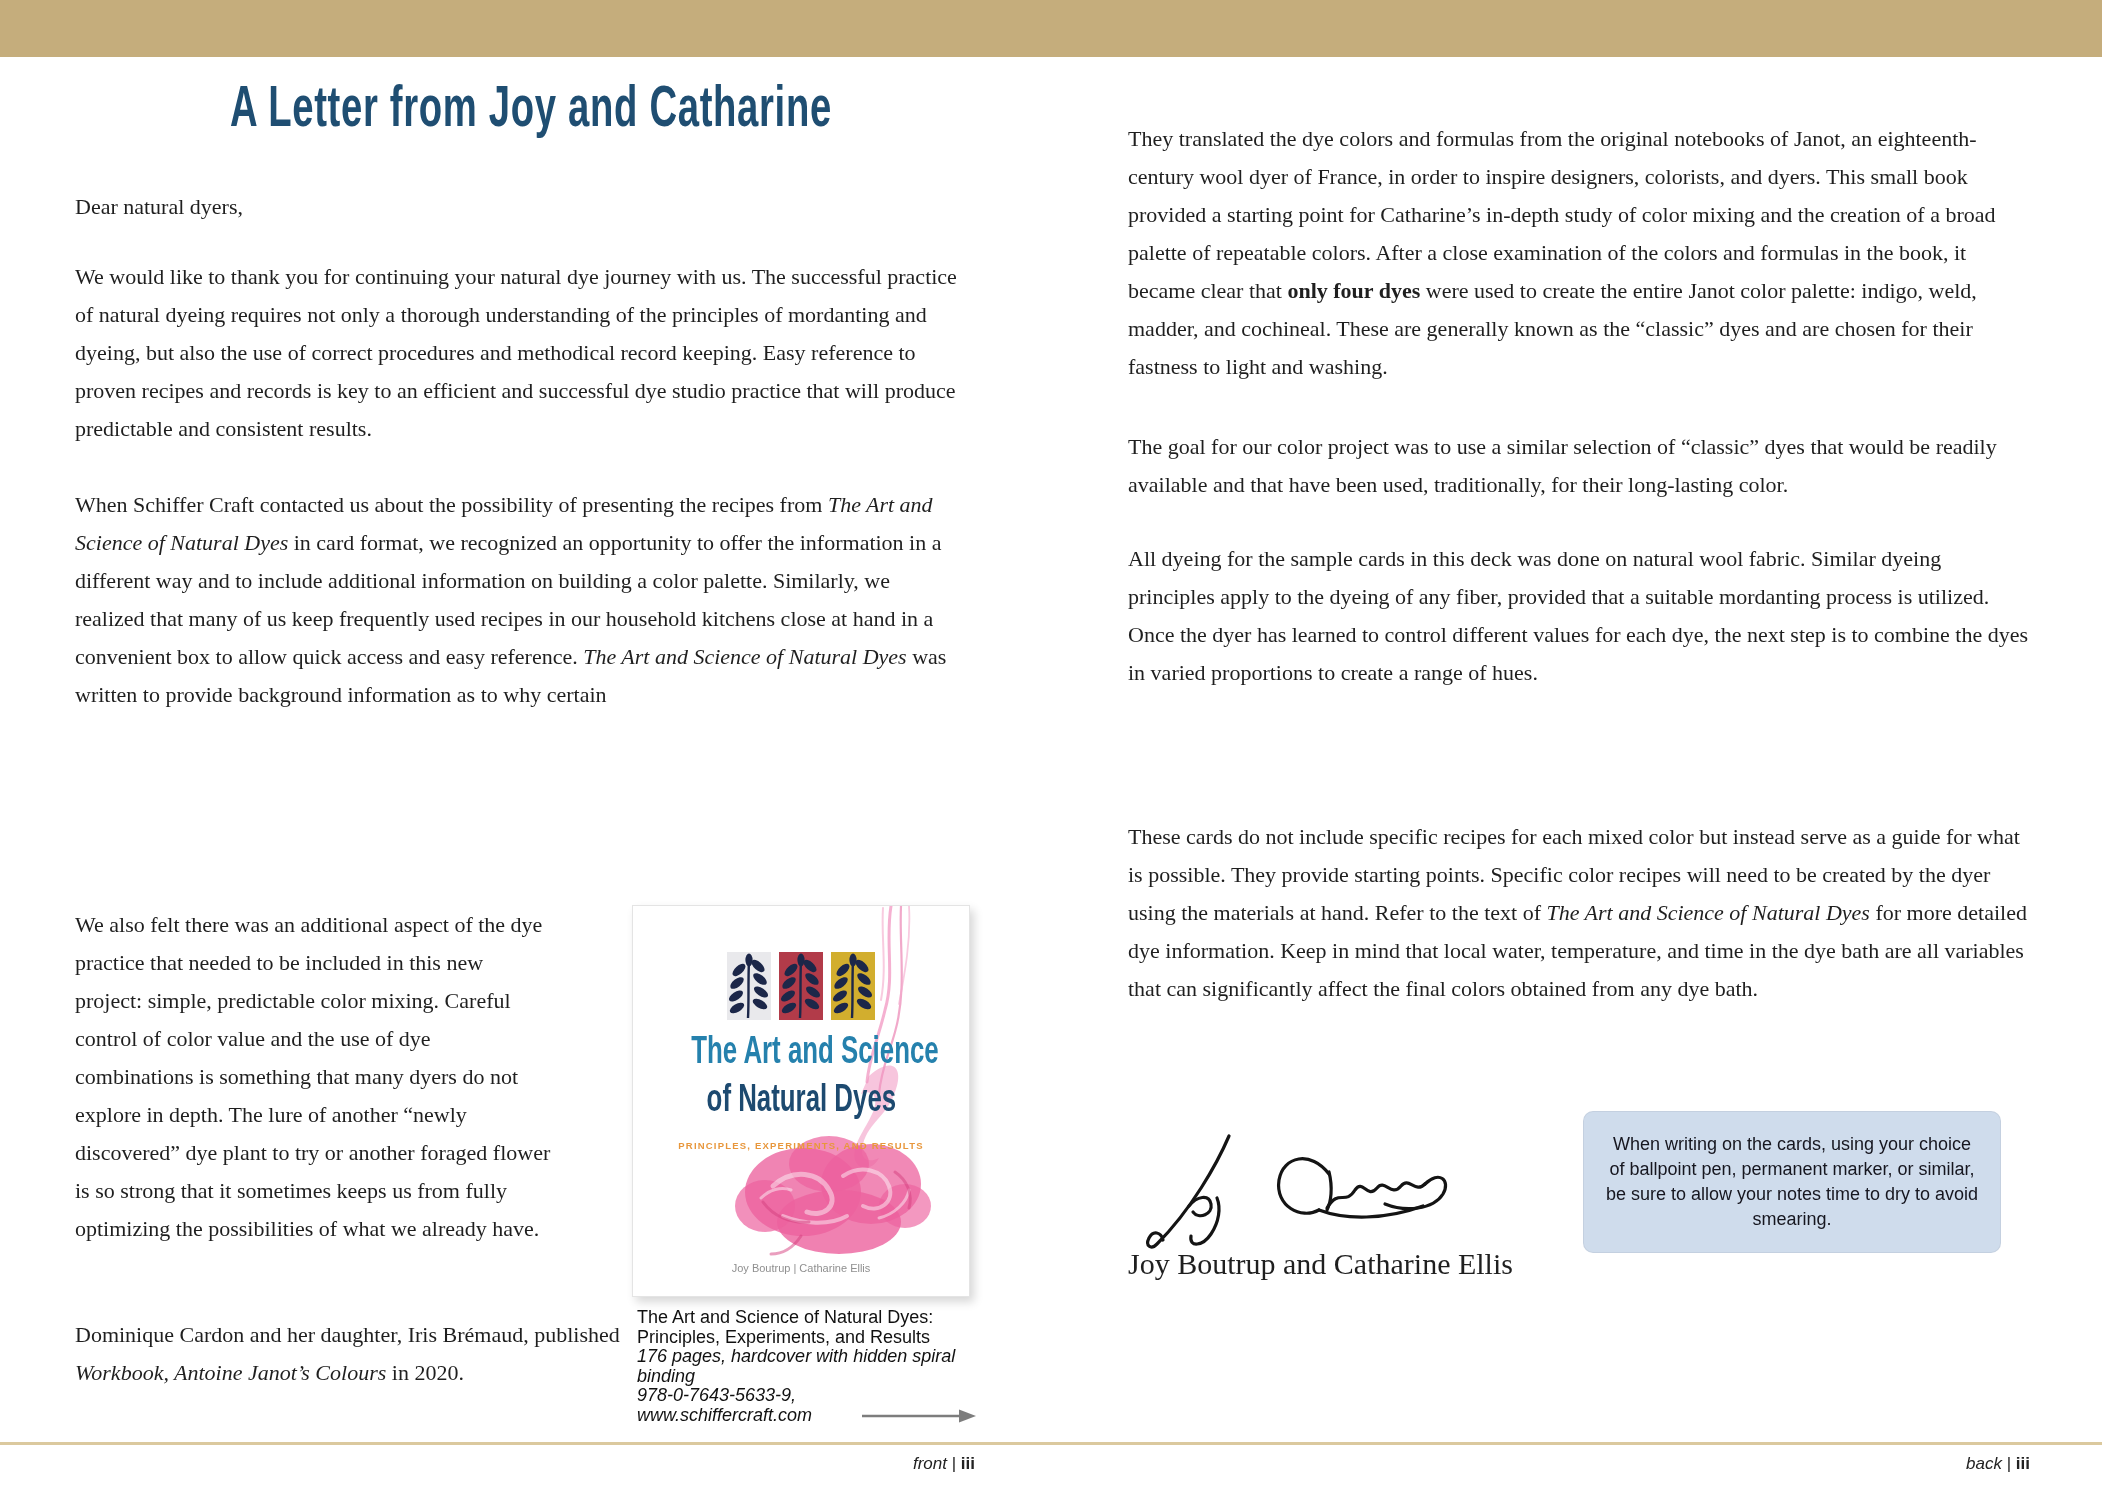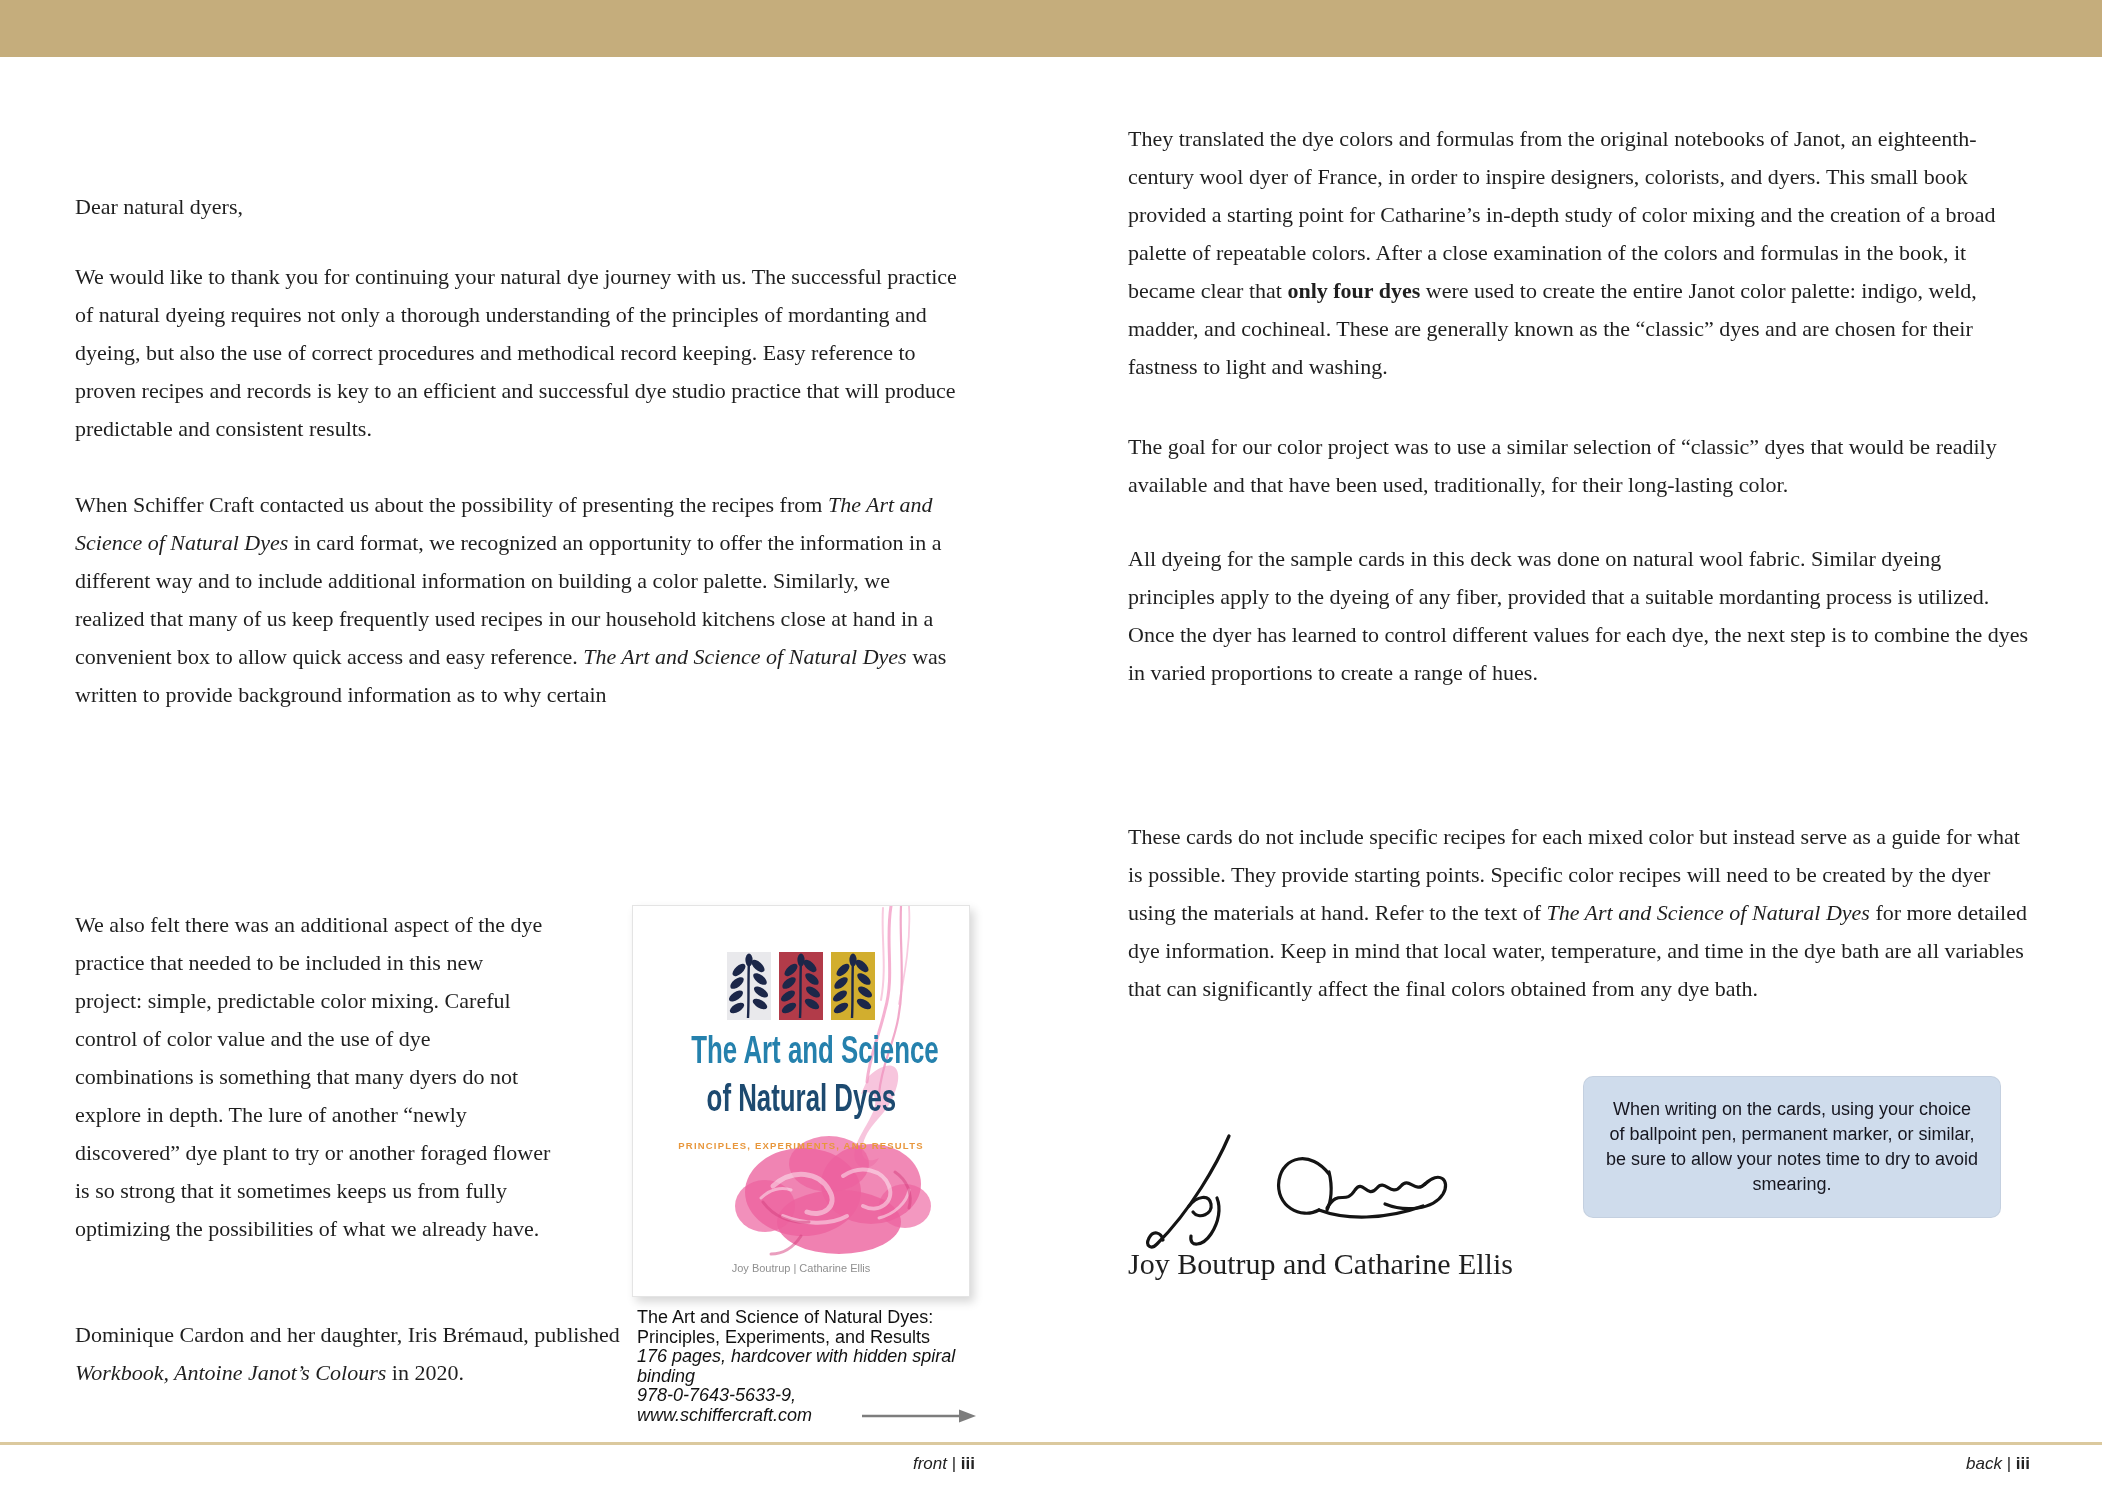--- a/index.html
+++ b/index.html
@@ -32,21 +32,21 @@
     color:var(--cover-subtitle,#e8973c);margin-top:20px;}
   .cover-authors{position:absolute;left:0;right:0;bottom:22px;text-align:center;
     font-family:"Liberation Sans",sans-serif;font-size:11px;color:#8f8f8f;margin-top:16px;}
   .ink{position:absolute;left:0;top:0;}
   
   .caption{position:absolute;left:637px;top:1308px;width:336px;
     font-family:"Liberation Sans",sans-serif;font-size:18px;line-height:19.5px;color:#111;}
   .caption .it{font-style:italic;}
   
   .note-box{
-    position:absolute;left:1583px;top:1076px;width:418px;box-sizing:border-box;
+    position:absolute;left:1583px;top:1111px;width:418px;box-sizing:border-box;
     background:var(--note-bg,#cfdcec);border:1px solid rgba(0,0,0,0.05);border-radius:10px;
     padding:20px 20px;font-family:"Liberation Sans",sans-serif;font-size:18px;line-height:25px;
     text-align:center;color:var(--note-text,#16161f);
   }
   .rule{position:absolute;top:1442px;left:0;width:2102px;height:3px;background:var(--rule,#dbc99e);}
   .footer{position:absolute;top:1454px;font-family:"Liberation Sans",sans-serif;font-size:17px;color:#222;}
   .footer em{}
   .footer strong{font-weight:bold;}
   .sig-names{font-size:30px;line-height:32px;}
   .arrow-wrap{position:absolute;left:862px;top:1408px;}
@@ -70,20 +70,23 @@
           <ellipse cx="33" cy="27" rx="8" ry="4" transform="rotate(38 33 27)"></ellipse>
           <ellipse cx="34" cy="40" rx="8" ry="4" transform="rotate(34 34 40)"></ellipse>
           <ellipse cx="33" cy="52" rx="8" ry="4" transform="rotate(30 33 52)"></ellipse>
         </g>
       </g>
     </defs>
   </svg>
 
   <div class="band"></div>
 
+  <div class="title-wrap">
+    <span class="title-inner">A Letter from Joy and Catharine</span>
+  </div>
 
   <div class="abs para" style="left:75px;top:188px;width:890px;">Dear natural dyers,</div>
 
   <div class="abs para" style="left:75px;top:258px;width:890px;">We would like to thank you for continuing your natural dye journey with us. The successful practice of natural dyeing requires not only a thorough understanding of the principles of mordanting and dyeing, but also the use of correct procedures and methodical record keeping. Easy reference to proven recipes and records is key to an efficient and successful dye studio practice that will produce predictable and consistent results.</div>
 
   <div class="abs para" style="left:75px;top:486px;width:890px;"><span>When Schiffer Craft contacted us about the possibility of presenting the recipes from </span><em>The Art and Science of Natural Dyes</em><span> in card format, we recognized an opportunity to offer the information in a different way and to include additional information on building a color palette. Similarly, we realized that many of us keep frequently used recipes in our household kitchens close at hand in a convenient box to allow quick access and easy reference. </span><em>The Art and Science of Natural Dyes</em><span> was written to provide background information as to why certain</span></div>
 
 
   <div class="abs para" style="left:75px;top:906px;width:478px;">We also felt there was an additional aspect of the dye practice that needed to be included in this new project: simple, predictable color mixing. Careful control of color value and the use of dye combinations is something that many dyers do not explore in depth. The lure of another “newly discovered” dye plant to try or another foraged flower is so strong that it sometimes keeps us from fully optimizing the possibilities of what we already have.</div>
 

